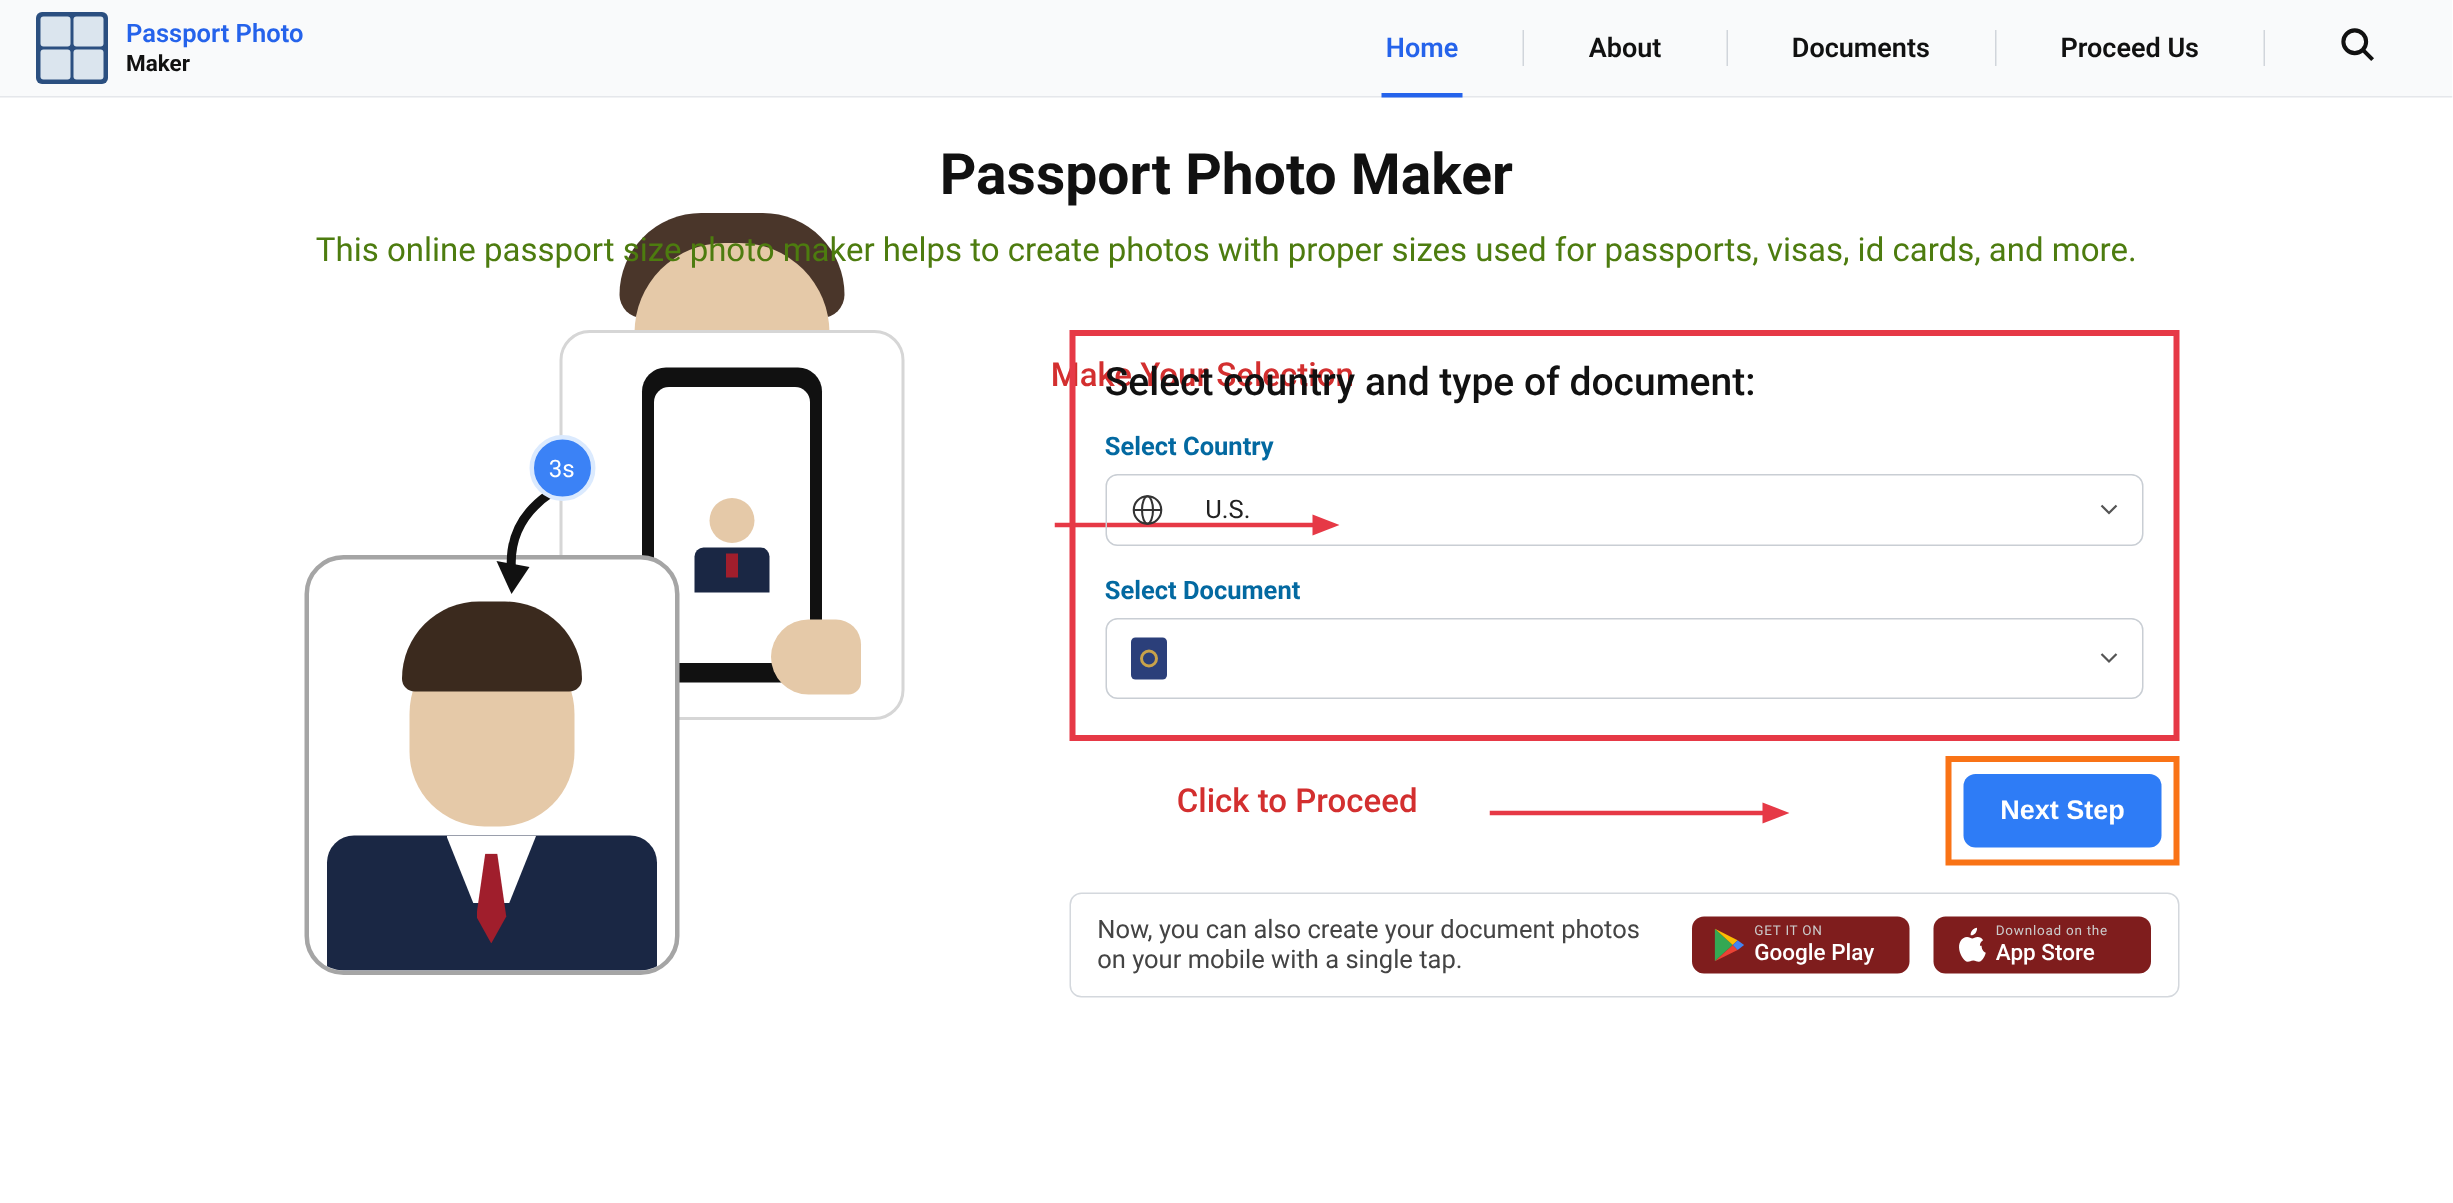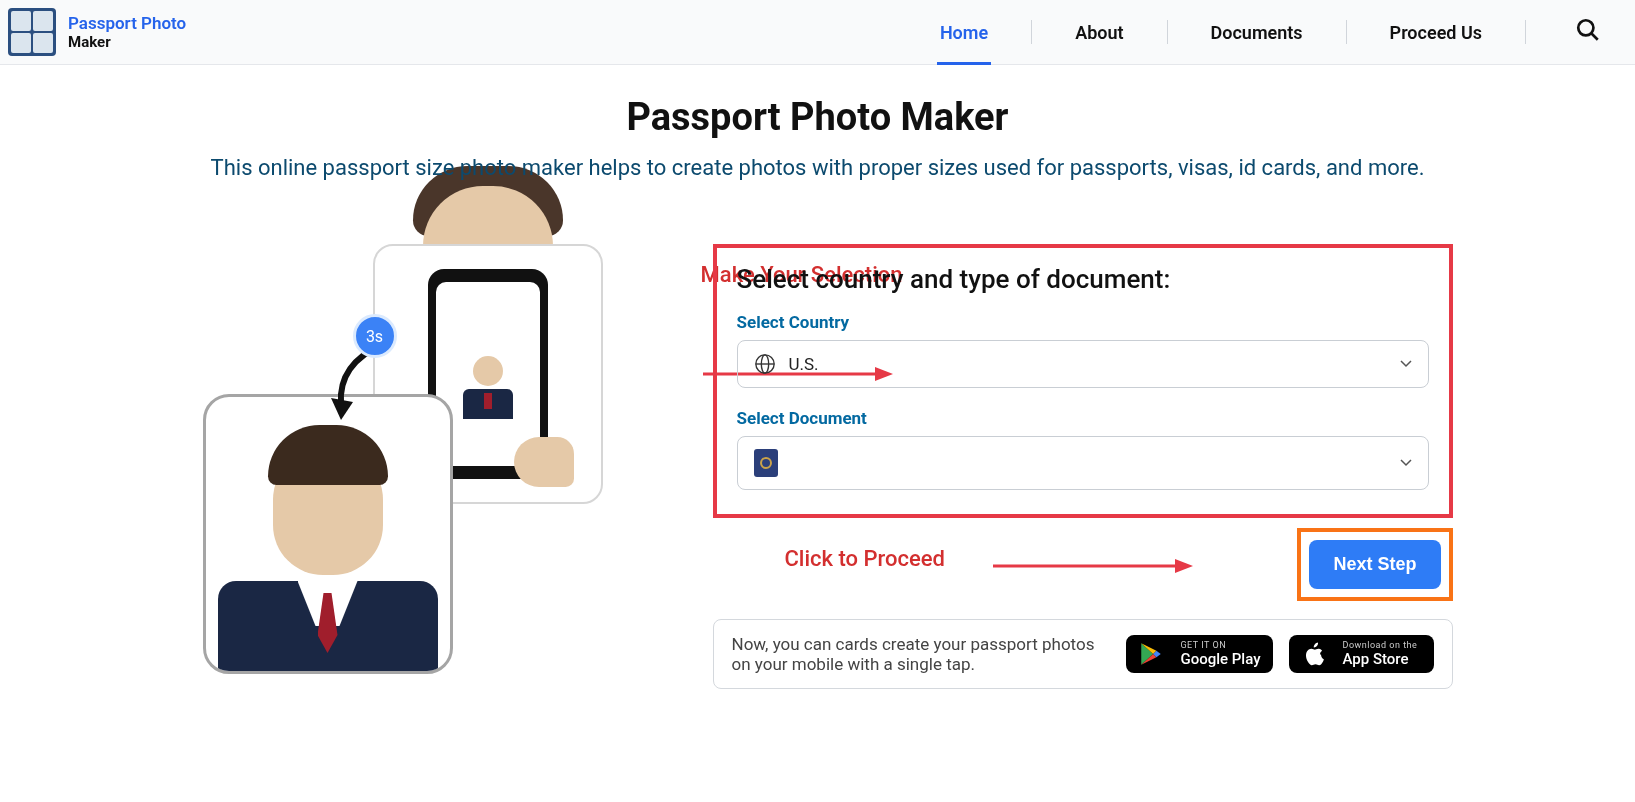--- a/index.html
+++ b/index.html
@@ -1,33 +1,33 @@
 <!DOCTYPE html>
 <html><head>
 <meta charset="utf-8">
 <style>
 * { box-sizing: border-box; margin: 0; padding: 0; }
 body { font-family: -apple-system, BlinkMacSystemFont, 'Segoe UI', Roboto, sans-serif; background: #fff; color: #1a1a1a; }
 
-.header { display: flex; align-items: center; padding: 8px 8px; background: #f9fafb; border-bottom: 1px solid #e5e7eb; }
+.header { display: flex; align-items: center; padding: 8px 24px; background: #f9fafb; border-bottom: 1px solid #e5e7eb; }
 .logo-box { width: 48px; height: 48px; background: #2b4f80; border-radius: 4px; display: flex; flex-wrap: wrap; padding: 3px; gap: 2px; }
 .logo-cell { background: #dbe5ee; border-radius: 2px; flex: 1 1 40%; }
 .brand { margin-left: 12px; }
 .brand-title { color: #2563eb; font-weight: 600; font-size: 17px; }
 .brand-sub { color: #111; font-weight: 700; font-size: 15px; }
 .nav { margin-left: auto; display: flex; align-items: center; gap: 13px; }
 .nav-item { padding: 10px 30px; font-size: 18px; font-weight: 600; color: #111; cursor: pointer; position: relative; }
 .nav-item.active { color: #2563eb; }
 .nav-item.active::after { content: ''; position: absolute; bottom: -12px; left: 50%; transform: translateX(-50%); width: 54px; height: 3px; background: #2563eb; }
 .nav-divider { width: 1px; height: 24px; background: #d1d5db; }
 .search-btn { margin-left: 30px; margin-right: 20px; padding: 6px; cursor: pointer; }
 
 .main { padding: 30px 16px 40px; }
 .page-title { text-align: center; font-size: 38px; font-weight: 700; color: #111; margin-bottom: 16px; }
-.page-desc { text-align: center; font-size: 22px; color: #0c4a6e; margin-bottom: 64px; padding: 0 10px; }
+.page-desc { text-align: center; font-size: 22px; color: #4d7c0f; margin-bottom: 40px; padding: 0 10px; }
 
 .content { display: flex; gap: 30px; align-items: flex-start; justify-content: center; padding: 0 80px; }
 .left-side { position: relative; width: 500px; flex-shrink: 0; }
 
 .annotation-1 { position: absolute; top: 18px; right: -220px; color: #d32f2f; font-size: 22px; font-weight: 500; }
 .arrow-1 { position: absolute; top: 120px; right: -210px; }
 
 .image-stack { position: relative; width: 430px; height: 430px; margin-left: 20px; }
 .img-phone { position: absolute; top: 0; right: 30px; width: 230px; height: 260px; background: #fff; border: 2px solid #d6d6d6; border-radius: 20px; display: flex; align-items: center; justify-content: center; }
 .phone-frame { width: 120px; height: 210px; background: #111; border-radius: 16px; position: relative; display: flex; align-items: center; justify-content: center; }
@@ -47,37 +47,37 @@
 .result-collar { position: absolute; top: 0; left: 50%; transform: translateX(-50%); width: 60px; height: 45px; background: #fff; clip-path: polygon(0 0, 100% 0, 70% 100%, 30% 100%); }
 .result-tie { position: absolute; top: 12px; left: 50%; transform: translateX(-50%); width: 20px; height: 60px; background: #a01e2c; clip-path: polygon(30% 0,70% 0,100% 70%,50% 100%,0 70%); }
 
 .badge-3s { position: absolute; top: 70px; left: 150px; width: 44px; height: 44px; background: #3b82f6; border-radius: 50%; color: #fff; display: flex; align-items: center; justify-content: center; font-weight: 400; font-size: 16px; z-index: 5; border: 3px solid #dbeafe; }
 .curve-arrow { position: absolute; top: 90px; left: 120px; z-index: 4; }
 
 .right-side { flex: 1; max-width: 740px; position: relative; }
 .form-box { border: 4px solid #e63946; padding: 16px 20px 24px; }
 .form-heading { font-size: 26px; font-weight: 500; color: #111; margin-bottom: 18px; }
 .field-label { font-size: 17px; font-weight: 700; color: #0369a1; margin-bottom: 8px; }
-.dropdown { border: 1px solid #c9ced4; border-radius: 8px; padding: 12px 16px; display: flex; align-items: center; gap: 13px; cursor: pointer; margin-bottom: 20px; position: relative; }
+.dropdown { border: 1px solid #c9ced4; border-radius: 8px; padding: 12px 16px; display: flex; align-items: center; gap: 28px; cursor: pointer; margin-bottom: 20px; position: relative; }
 .dropdown:last-child { margin-bottom: 0; }
 .dropdown-value { font-size: 17px; color: #222; flex: 1; }
 .dropdown-caret { position: absolute; right: 16px; }
 .globe-icon { width: 22px; height: 22px; display: flex; align-items: center; justify-content: center; }
 .passport-icon { width: 24px; height: 28px; background: #2b3f7a; border-radius: 3px; display: flex; align-items: center; justify-content: center; }
 .passport-icon-inner { width: 12px; height: 12px; border: 2px solid #c9a24a; border-radius: 50%; }
 
 .next-row { display: flex; align-items: center; justify-content: flex-end; margin-top: 10px; position: relative; }
 .next-outline { border: 4px solid #f97316; padding: 8px; }
 .next-btn { background: #2e7cf6; color: #fff; font-size: 18px; font-weight: 600; padding: 14px 24px; border: none; border-radius: 8px; cursor: pointer; }
 .annotation-2 { position: absolute; left: 72px; top: 18px; color: #d32f2f; font-size: 22px; font-weight: 500; }
 .arrow-2 { position: absolute; left: 280px; top: 28px; }
 
 .app-banner { border: 1px solid #d4d8dd; border-radius: 8px; padding: 14px 18px; display: flex; align-items: center; gap: 16px; margin-top: 18px; }
 .app-text { font-size: 17px; color: #444; flex: 1; }
-.store-btn { background: #000000; border-radius: 8px; padding: 6px 12px; display: flex; align-items: center; gap: 16px; cursor: pointer; min-width: 145px; }
+.store-btn { background: #7f1d1d; border-radius: 8px; padding: 6px 12px; display: flex; align-items: center; gap: 4px; cursor: pointer; min-width: 145px; }
 .store-icon { width: 26px; height: 26px; }
 .store-text { display: flex; flex-direction: column; line-height: 1.1; }
 .store-small { font-size: 9px; color: #ccc; letter-spacing: 0.5px; }
 .store-big { font-size: 15px; color: #fff; font-weight: 500; }
 </style>
 </head>
 <body>
 
 <div class="header">
   <div class="logo-box">
@@ -184,21 +184,21 @@
         <svg class="arrow-2" width="200" height="20" viewBox="0 0 200 20">
             <line x1="0" y1="10" x2="186" y2="10" stroke="#e63946" stroke-width="3"></line>
             <polygon points="200,10 182,3 182,17" fill="#e63946"></polygon>
           </svg>
         <div class="next-outline">
           <button class="next-btn">Next Step</button>
         </div>
       </div>
 
       <div class="app-banner">
-        <div class="app-text">Now, you can cards create your passport photos on your mobile with a single tap.</div>
+        <div class="app-text">Now, you can also create your document photos on your mobile with a single tap.</div>
         <div class="store-btn">
           <svg class="store-icon" width="26" height="26" viewBox="0 0 24 24">
               <path d="M3 2 L3 22 L14 12 Z" fill="#34a853"></path>
               <path d="M3 2 L17 9 L14 12 Z" fill="#fbbc04"></path>
               <path d="M3 22 L17 15 L14 12 Z" fill="#ea4335"></path>
               <path d="M14 12 L17 9 L21 12 L17 15 Z" fill="#4285f4"></path>
             </svg>
           <div class="store-text">
             <span class="store-small">GET IT ON</span>
             <span class="store-big">Google Play</span>

